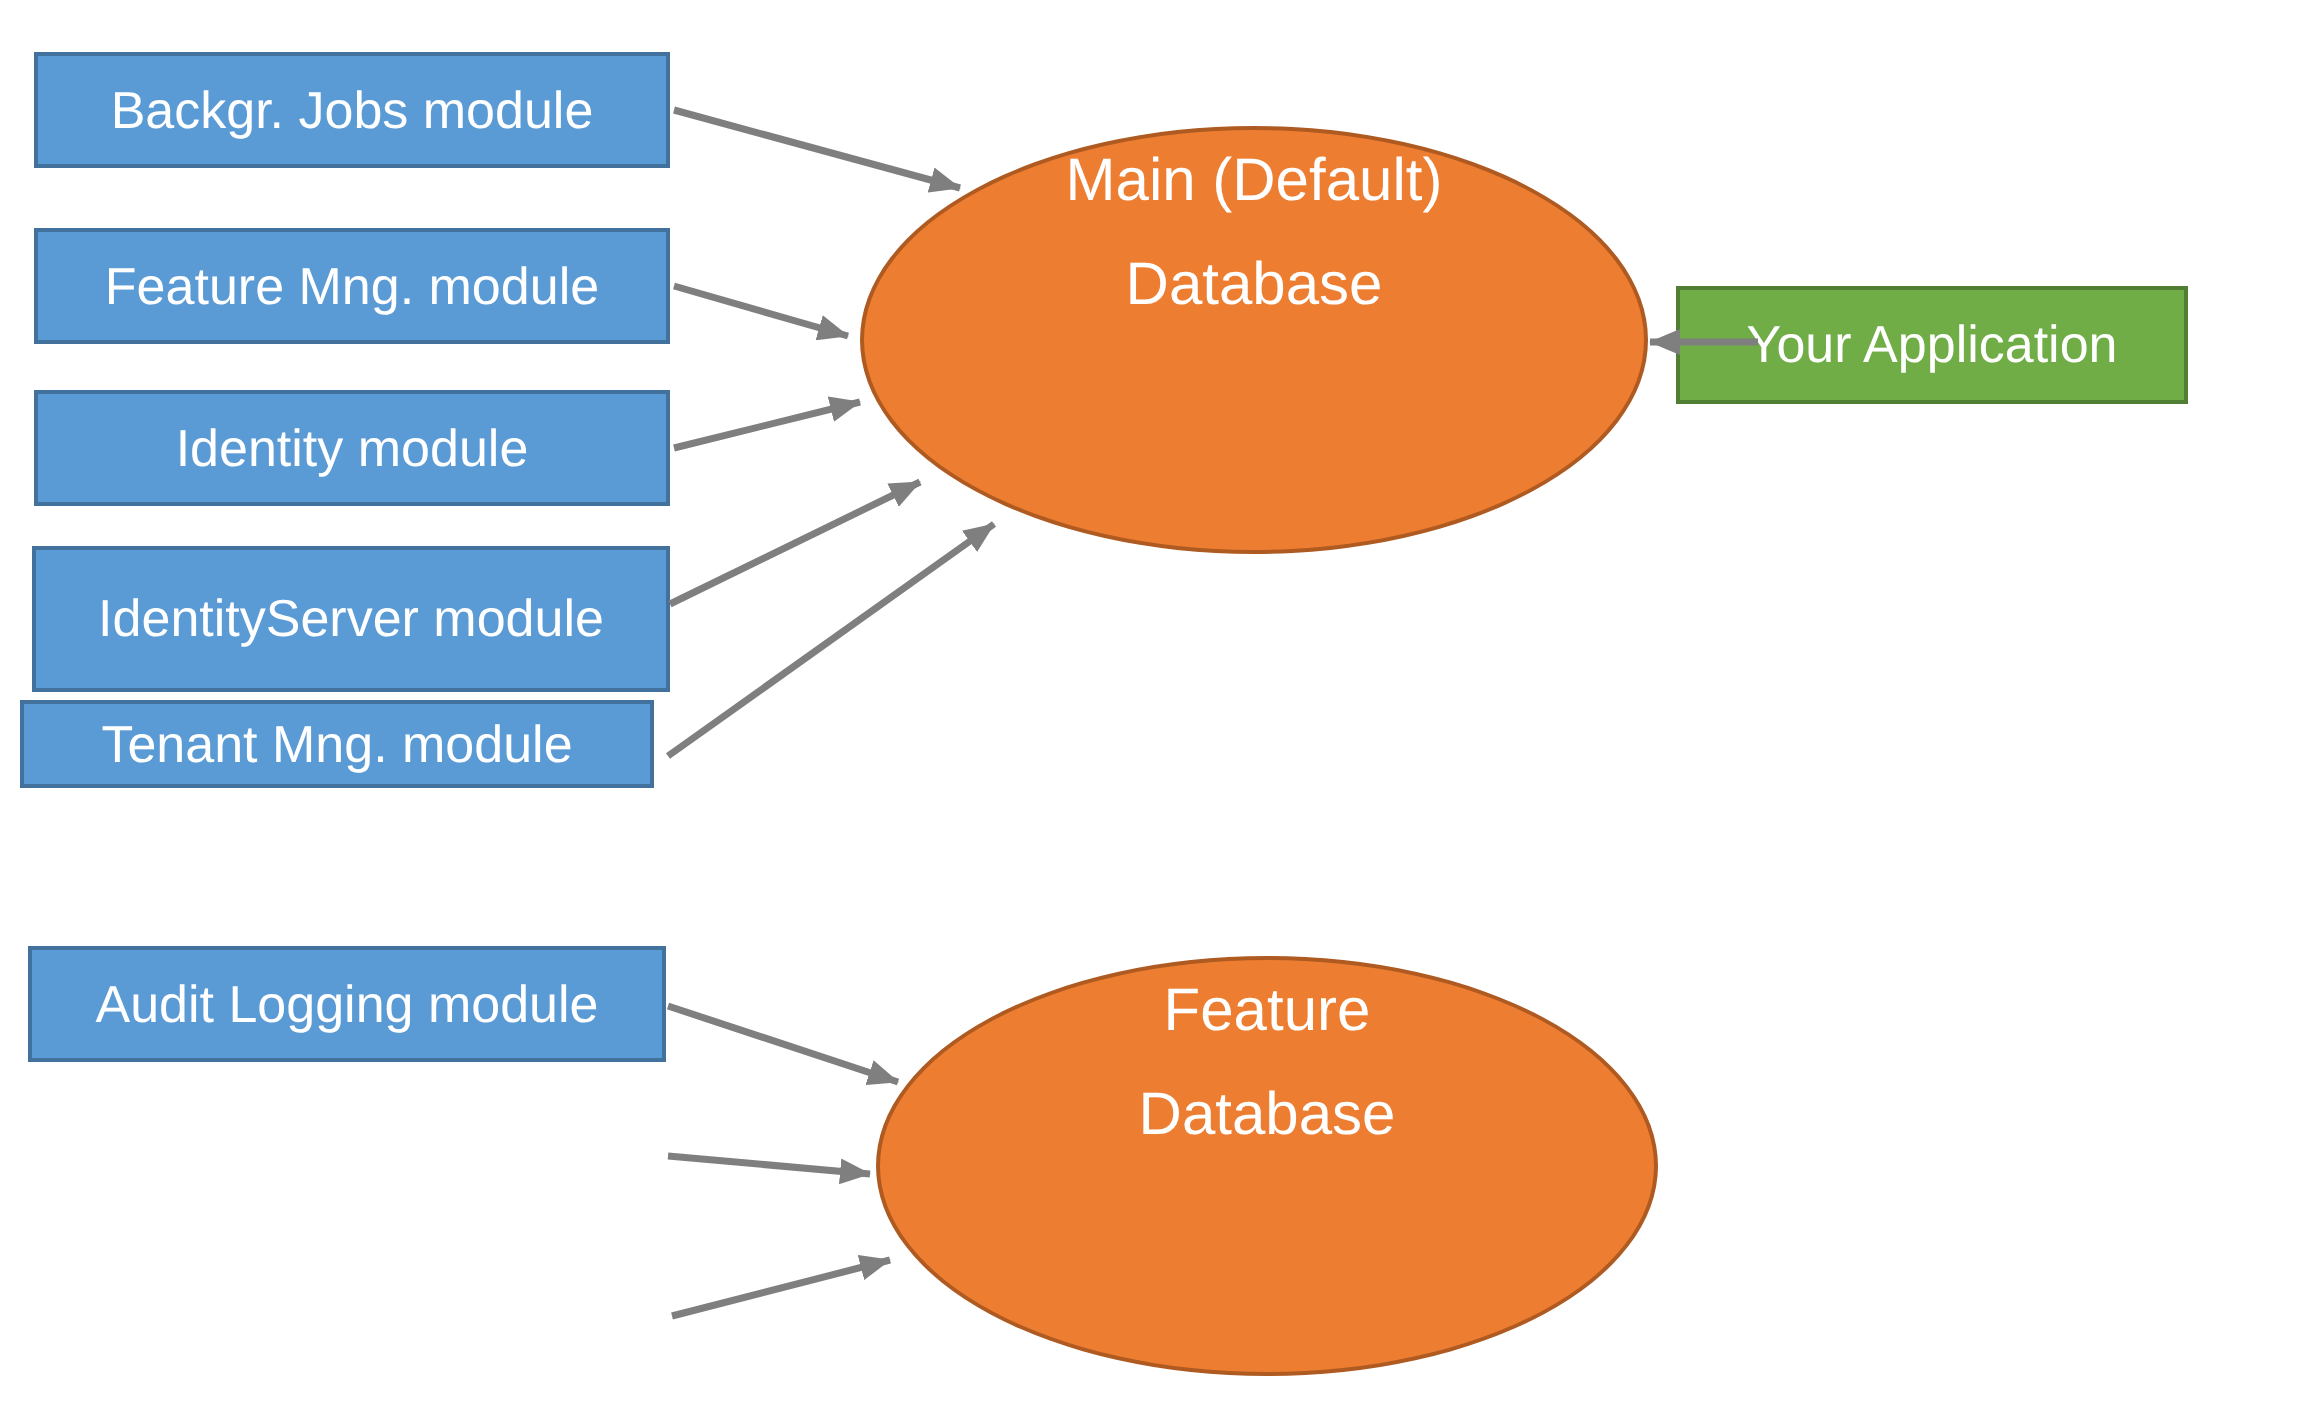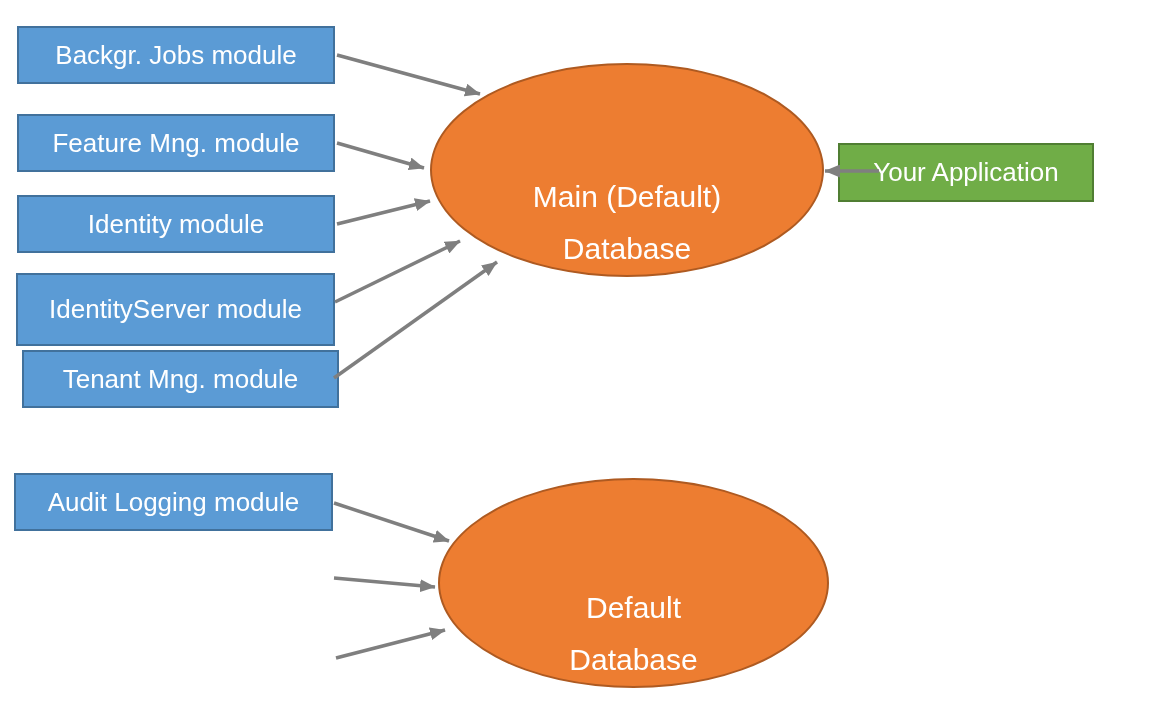--- a/index.html
+++ b/index.html
@@ -23,21 +23,21 @@
     color:#ffffff;font-size:26px;
     text-align:left;
     z-index:2;
   }
   .db{
     position:absolute;
     background:#ED7D31;
     border:2px solid #AE5A21;
     border-radius:50%;
     box-sizing:border-box;
-    display:flex;align-items:flex-end;justify-content:center;
+    display:flex;align-items:flex-start;justify-content:center;
     color:#ffffff;
     text-align:center;
     z-index:2;
   }
   .db-text span{display:block;font-size:30px;line-height:52px;}
   .app{
     position:absolute;
     background:#70AD47;
     border:2px solid #507E32;
     box-sizing:border-box;
@@ -73,39 +73,39 @@
   </div>
   <div class="module" style="left:17px;top:114px;width:318px;height:58px">
     <span>Feature Mng. module</span>
   </div>
   <div class="module" style="left:17px;top:195px;width:318px;height:58px">
     <span>Identity module</span>
   </div>
   <div class="module" style="left:16px;top:273px;width:319px;height:73px">
     <span>IdentityServer module</span>
   </div>
-  <div class="module" style="left:22px;top:350px;width:317px;height:58px">
+  <div class="module" style="left:10px;top:350px;width:317px;height:44px">
     <span>Tenant Mng. module</span>
   </div>
 
   <div class="db" style="left:430px;top:63px;width:394px;height:214px">
     <div class="db-text">
       <span>Main (Default)</span>
       <span>Database</span>
     </div>
   </div>
 
   <div class="app" style="left:838px;top:143px;width:256px;height:59px">
     <span>Your Application</span>
   </div>
 
   <div class="module" style="left:14px;top:473px;width:319px;height:58px">
     <span>Audit Logging module</span>
   </div>
 
   <div class="db" style="left:438px;top:478px;width:391px;height:210px">
     <div class="db-text">
-      <span>Default</span>
+      <span>Feature</span>
       <span>Database</span>
     </div>
   </div>
 
 </div>
 
 </body></html>

